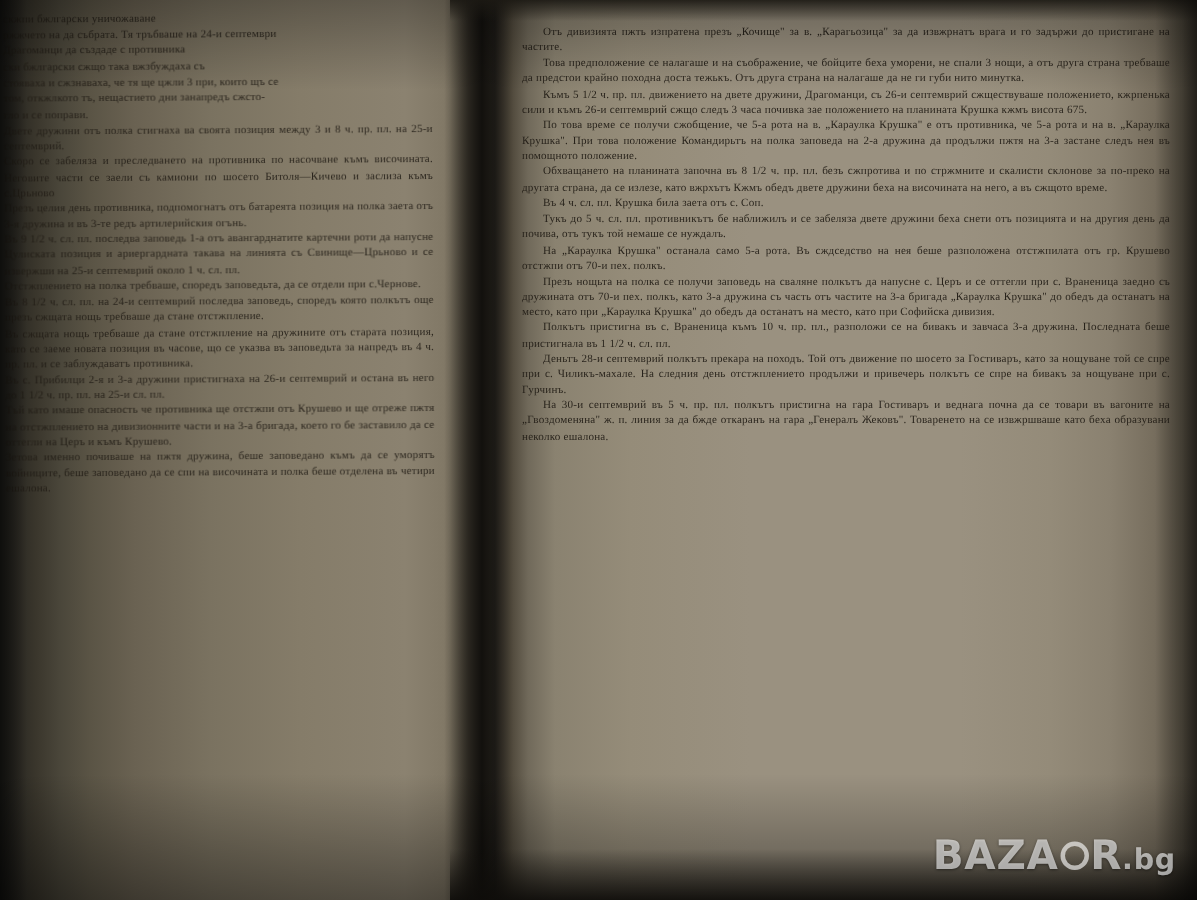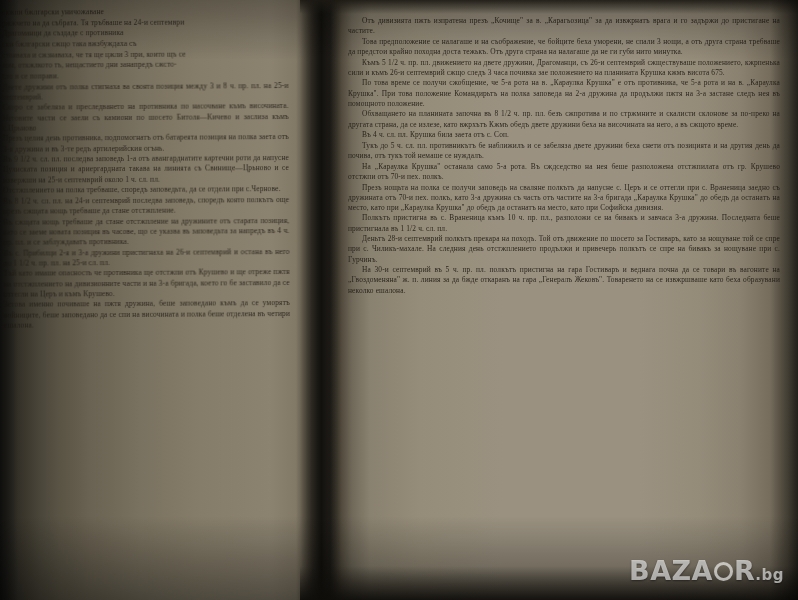--- a/index.html
+++ b/index.html
@@ -217,15 +217,15 @@
     <p class="para">На 30-и септемврий въ 5 ч. пр. пл. полкътъ пристигна на гара Гостиваръ и веднага почна да се товари въ вагонитe на „Гвоздоменяна" ж. п. линия за да бжде откаранъ на гара „Гене­ралъ Жековъ". Товаренето на се извжршваше като бeха обра­зувани нeколко ешалона.</p>
   </div>
 
   <div class="top-edge"></div>
   <div class="bottom-edge"></div>
   <div class="page-edge-left"></div>
   <div class="page-edge-right"></div>
   <div class="vignette"></div>
 
   <div class="watermark">
-    <span>BAZA<span class="dot"></span>R<span style="font-size:15px;">.bg</span></span>
+    <span>BAZA<span class="dot"></span>R<span style="font-size:19px;">.bg</span></span>
   </div>
 </div>
 
 </body></html>

